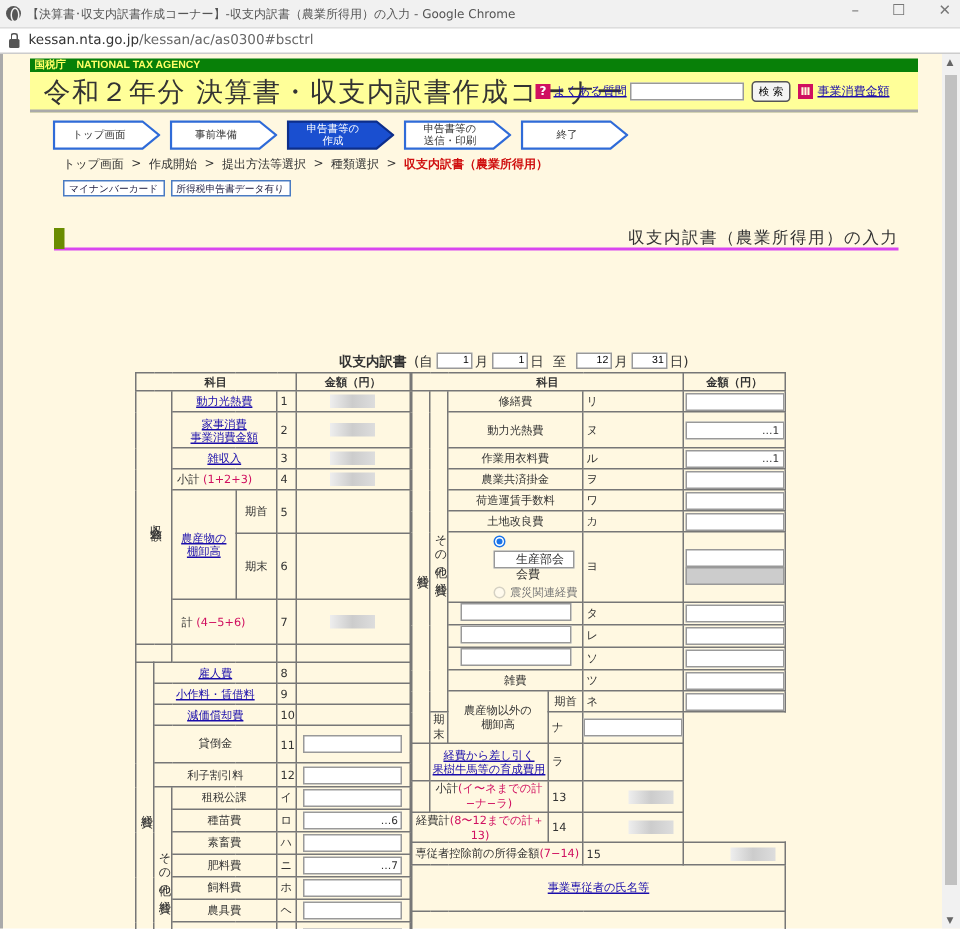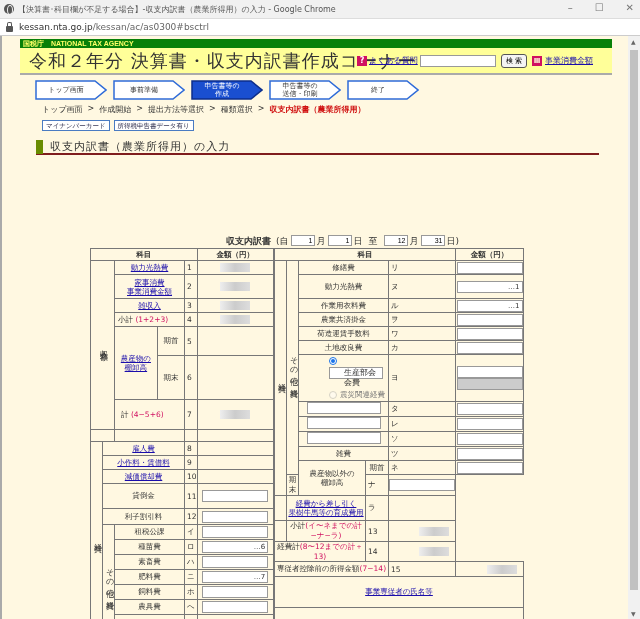--- a/index.html
+++ b/index.html
@@ -34,21 +34,21 @@
   .step svg { position: absolute; left: 0; top: 0; }
   .step span { position: relative; z-index: 1; padding-right: 10px; }
   .step.active span { color: #fff; }
 
   .breadcrumb { position: absolute; left: 40px; top: 68px; font-size: 8px; color: #333; display: flex; gap: 5px; }
   .breadcrumb .current { color: #d01010; font-weight: bold; }
 
   .tag-btns { position: absolute; left: 40px; top: 84px; display: flex; gap: 4px; }
   .tag-btn { border: 1px solid #4a7bc2; background: #fff; color: #224; font-size: 6.5px; padding: 1px 3px; height: 11px; line-height: 8px; }
 
-  .section-h { position: absolute; left: 34px; top: 104px; width: 563px; height: 15px; border-bottom: 2px solid #7f1d1d; display: flex; align-items: center; }
+  .section-h { position: absolute; left: 34px; top: 116px; width: 563px; height: 15px; border-bottom: 2px solid #d946ef; display: flex; align-items: center; justify-content: space-between; }
   .section-h .mark { width: 7px; height: 14px; background: #6a8c00; margin-right: 7px; }
   .section-h .t { font-size: 11px; color: #333; letter-spacing: 1px; }
 
   .desc { position: absolute; left: 46px; top: 142px; width: 520px; font-size: 8px; color: #333; line-height: 10px; }
 
   .period { position: absolute; left: 188px; top: 199px; display: flex; align-items: flex-start; font-size: 9px; color: #333; gap: 2px; margin-left: 36px; }
   .period .lbl { font-weight: bold; margin-right: 3px; }
   .period input { width: 24px; height: 11px; border: 1px solid #999; font-size: 7px; text-align: right; padding-right: 1px; background: #fff; }
 
   table.form { position: absolute; border-collapse: collapse; font-size: 7.5px; color: #333; }
@@ -65,21 +65,21 @@
   .radio { display: inline-block; width: 8px; height: 8px; border-radius: 50%; border: 1px solid #999; background: #fff; vertical-align: middle; margin-right: 3px; position: relative; }
   .radio.on { border-color: #1a73e8; }
   .radio.on::after { content: ""; position: absolute; left: 1px; top: 1px; width: 4px; height: 4px; border-radius: 50%; background: #1a73e8; }
   .radio.off { opacity: 0.4; }
 </style>
 </head>
 <body>
 
 <div class="chrome-title">
   <span class="globe"></span>
-  <span>【決算書･科目欄が不足する場合】-収支内訳書（農業所得用）の入力 - Google Chrome</span>
+  <span>【決算書･収支内訳書作成コーナー】-収支内訳書（農業所得用）の入力 - Google Chrome</span>
   <div class="win-ctrls">
     <span>–</span>
     <span>☐</span>
     <span>✕</span>
   </div>
 </div>
 <div class="chrome-url">
   <span class="lock"></span>
   <span>kessan.nta.go.jp</span>
     <span class="path">/kessan/ac/as0300#bsctrl</span>

